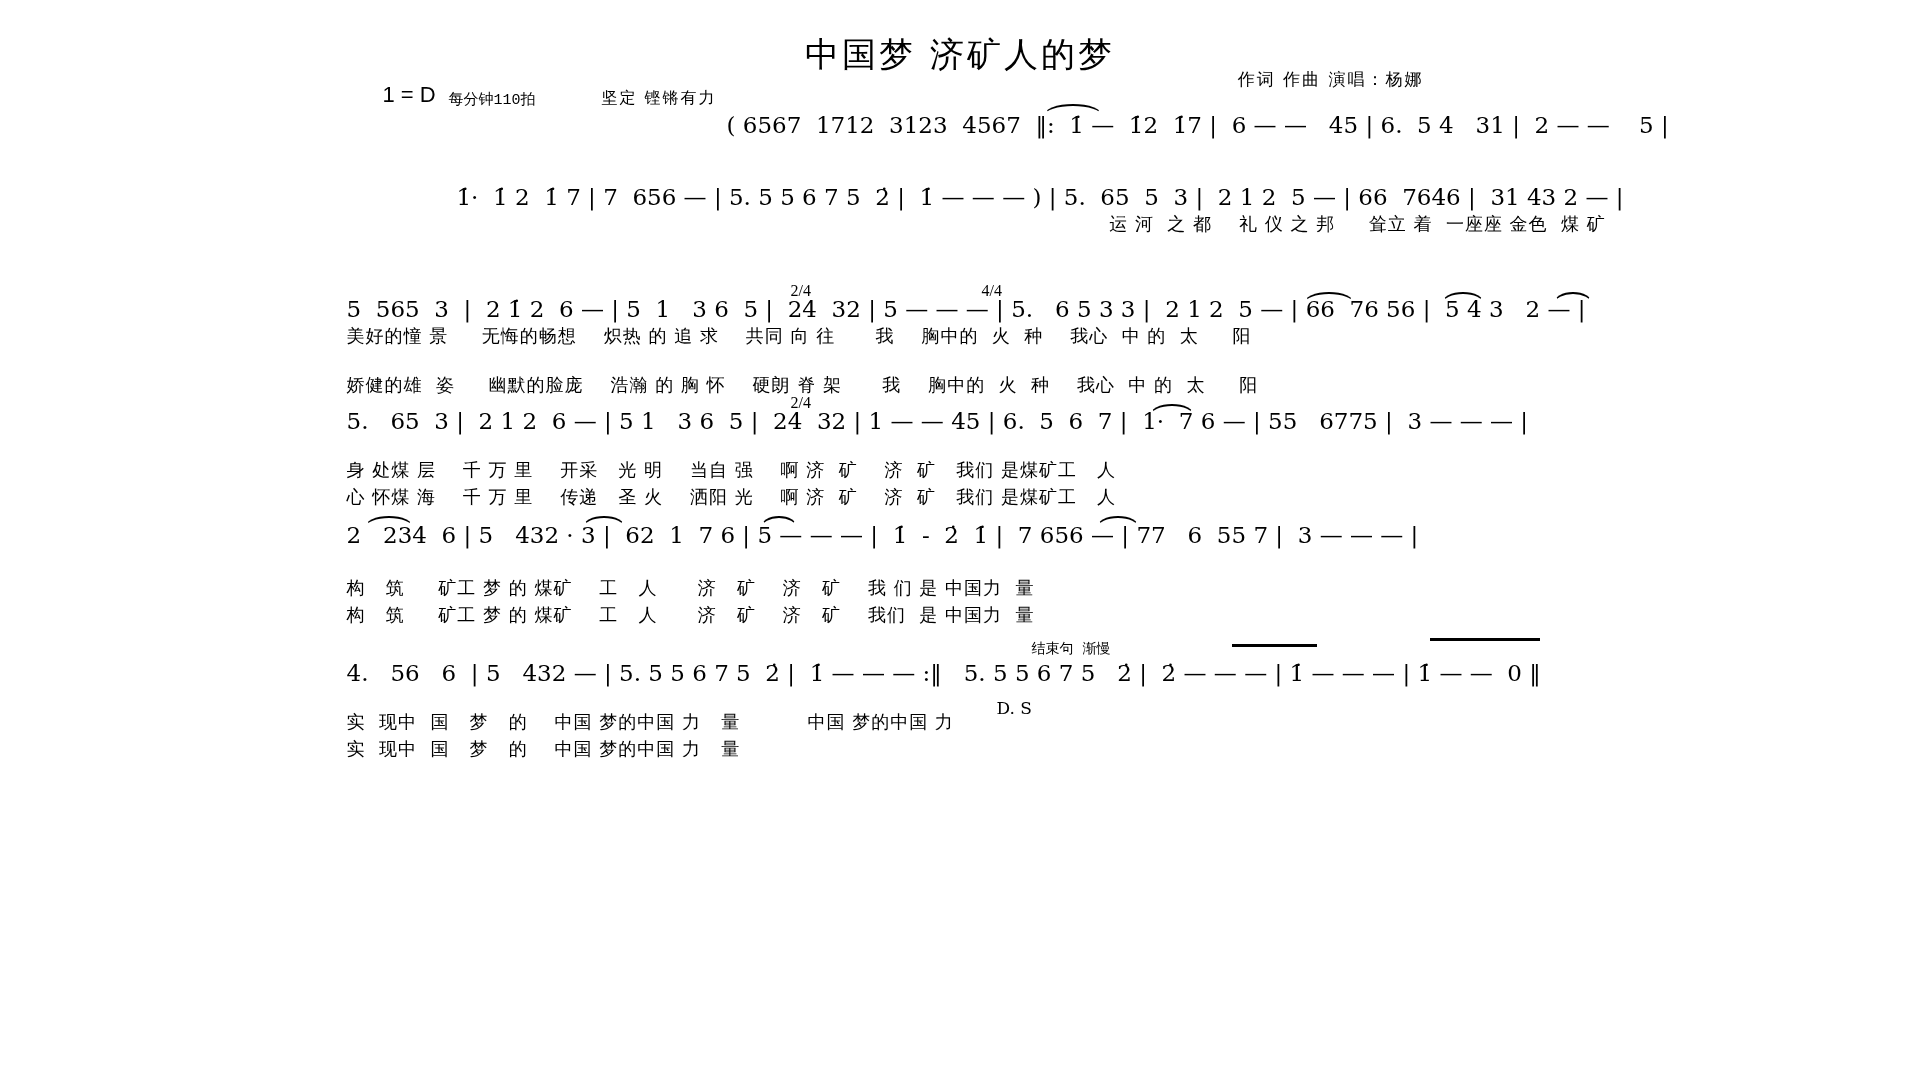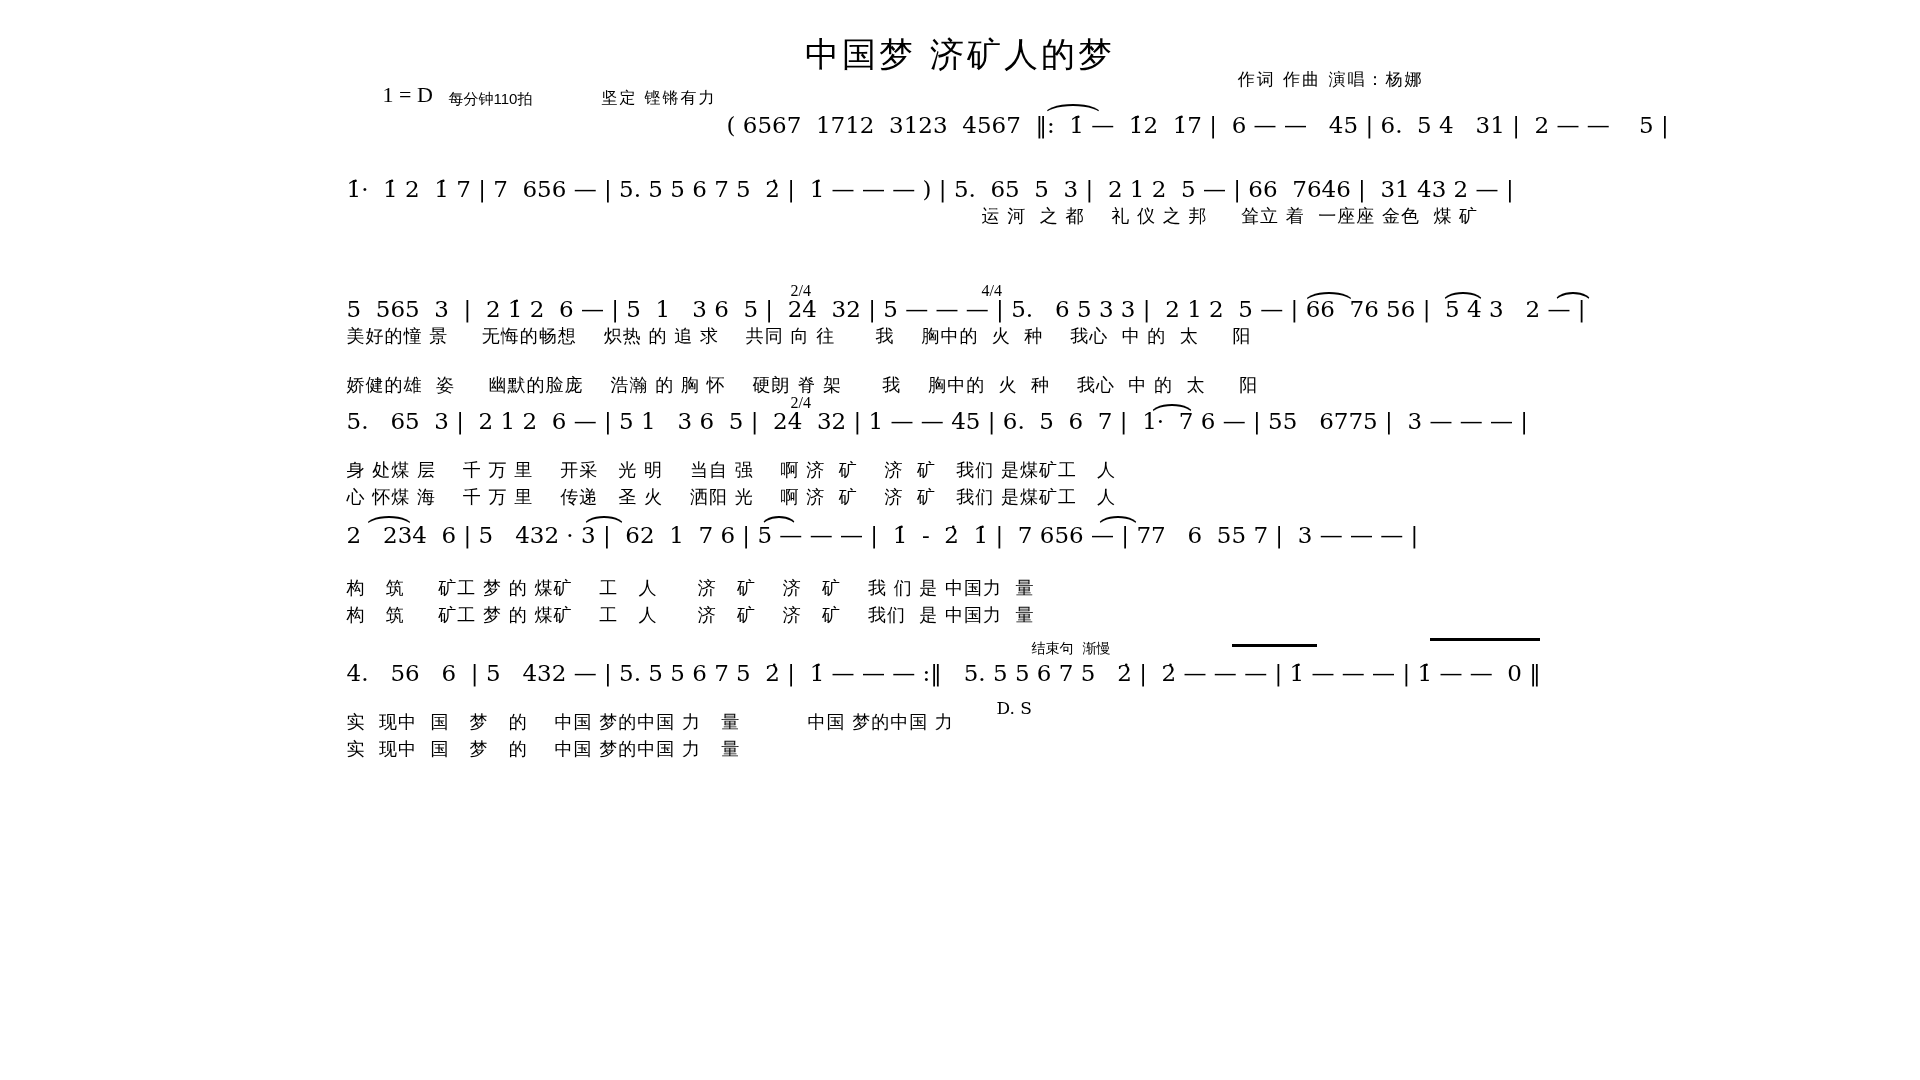--- a/index.html
+++ b/index.html
@@ -39,28 +39,28 @@
     top: 68px;
     font-size: 17px;
     letter-spacing: 2px;
     font-family: "DejaVu Sans", sans-serif;
   }
   .keysig {
     position: absolute;
     left: 196px;
     top: 82px;
     font-size: 22px;
-    font-family: Liberation Serif, serif;
+    font-family: Liberation Sans, sans-serif;
   }
   .tempo {
     position: absolute;
     left: 262px;
     top: 90px;
     font-size: 15px;
-    font-family: Liberation Sans, sans-serif;
+    font-family: Liberation Mono, monospace;
   }
   .mood {
     position: absolute;
     left: 415px;
     top: 88px;
     font-size: 16px;
     letter-spacing: 2px;
     font-family: "DejaVu Sans", sans-serif;
   }
   
@@ -121,21 +121,21 @@
   <div class="credits">作词  作曲  演唱：杨娜</div>
   <div class="keysig">1 = D</div>
   <div class="tempo">每分钟110拍</div>
   <div class="mood">坚定 铿锵有力</div>
 
   <div class="row" style="top:112px;">
     <div class="notes" style="padding-left:540px;">( 6567  1712  3123  4567  ‖:  1̇ —  1̇2  1̇7 |  6 — —   45 | 6.  5 4   31 |  2 — —    5 |</div>
     <div class="slur" style="left:857px; top:-8px; width:56px;"></div>
   </div>
 
-  <div class="row" style="top:176px;">
+  <div class="row" style="top:184px;text-align:center;">
     <div class="notes" style="padding-left:160px;">1̇·  1̇ 2  1̇ 7 | 7  656 — | 5. 5 5 6 7 5  2̇ |  1̇ — — — ) | 5.  65  5  3 |  2 1 2  5 — | 66  7646 |  31 43 2 — |</div>
     <div class="lyric" style="padding-left:795px;">运 河  之 都    礼 仪 之 邦     耸立 着  一座座 金色  煤 矿</div>
   </div>
 
   <div class="row" style="top:296px;">
     <div class="meter" style="position:absolute; left:604px; top:-14px;">2/4</div>
     <div class="meter" style="position:absolute; left:795px; top:-14px;">4/4</div>
     <div class="notes" style="padding-left:160px;">5  565  3  |  2 1̇ 2  6 — | 5  1   3 6  5 |  24  32 | 5 — — — | 5.   6 5 3 3 |  2 1 2  5 — | 66  76 56 |  5 4 3   2 — |</div>
     <div class="slur" style="left:1117px; top:-4px; width:48px;"></div>
     <div class="slur" style="left:1255px; top:-4px; width:40px;"></div>

